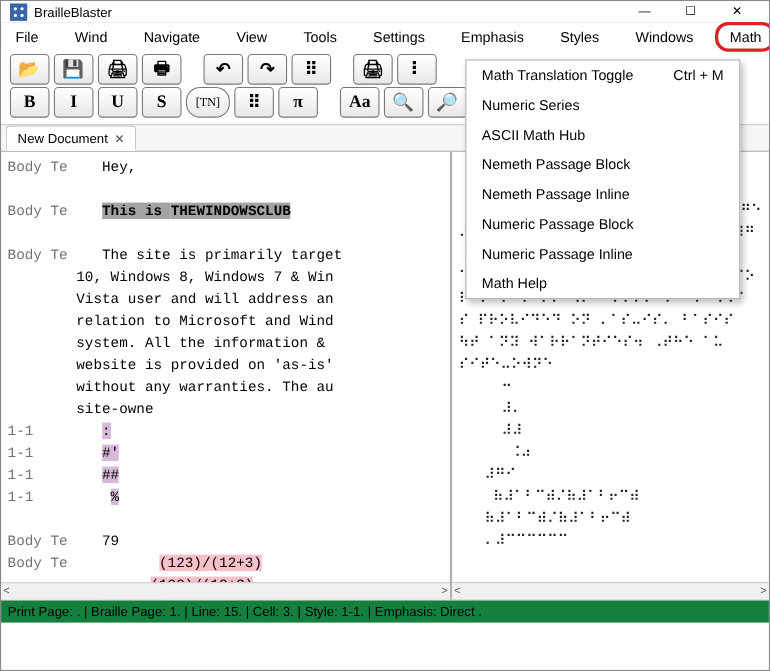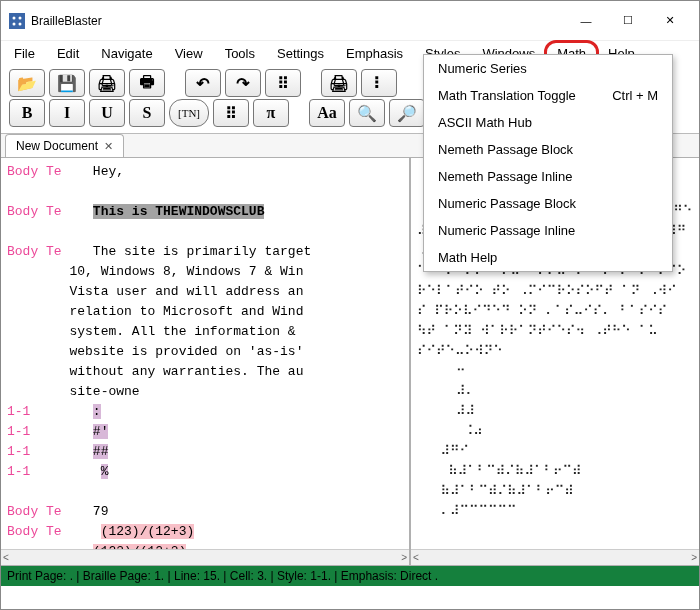--- a/index.html
+++ b/index.html
@@ -1,43 +1,43 @@
 <!DOCTYPE html>
 <html><head>
 <meta charset="utf-8">
 <style>
 * { box-sizing: border-box; margin: 0; padding: 0; }
 body { font-family: "Segoe UI", Tahoma, sans-serif; font-size: 12px; background: #fff; width: 700px; height: 610px; overflow: hidden; border: 1px solid #888; position: relative; }
-.titlebar { height: 40px; display: flex; align-items: center; padding: 0 8px; background: #fff; border-bottom: 1px solid #eee; }
+.titlebar { height: 20px; display: flex; align-items: center; padding: 0 8px; background: #fff; border-bottom: 1px solid #eee; }
 .titlebar .app-icon { width: 16px; height: 16px; margin-right: 6px; }
 .titlebar .title { flex: 1; font-size: 12px; }
 .titlebar .winbtns { display: flex; }
 .titlebar .winbtns div { width: 42px; height: 28px; display: flex; align-items: center; justify-content: center; font-size: 11px; font-family: Arial; }
-.menubar { height: 24px; display: flex; align-items: center; padding: 0 4px; font-size: 13px; gap: 4px; }
+.menubar { height: 24px; display: flex; align-items: center; padding: 0 4px; font-size: 13px; gap: 15px; }
 .menubar .mitem { padding: 2px 9px; cursor: default; }
 .menubar .mitem.highlight { position: relative; }
 .menubar .mitem.highlight .ring { position: absolute; left: -4px; top: -4px; right: -4px; bottom: -4px; border: 3px solid #d22; border-radius: 12px; }
 .toolbars { background: #fff; border-bottom: 1px solid #bbb; padding: 2px 8px 4px; }
 .toolrow { display: flex; gap: 4px; margin: 2px 0; }
 .tbtn { width: 36px; height: 28px; border: 1px solid #777; border-radius: 4px; background: linear-gradient(#fff,#e8e8e8); display: flex; align-items: center; justify-content: center; font-family: "Times New Roman", serif; font-size: 16px; font-weight: bold; }
 .tbtn.wide { width: 40px; border-radius: 13px; }
 .sep { width: 12px; }
 .tabstrip { height: 24px; background: #f6f6f6; border-bottom: 1px solid #b0b0b0; display: flex; padding-left: 4px; }
 .tab { background: #fff; border: 1px solid #b0b0b0; border-bottom: none; border-radius: 4px 4px 0 0; padding: 3px 10px; font-size: 12px; display: flex; align-items: center; gap: 6px; }
 .tab .close { font-size: 11px; color: #555; }
 .splitarea { display: flex; height: 408px; border-bottom: 1px solid #b0b0b0; }
 .pane { overflow: auto; position: relative; }
 .pane.left { width: 410px; border-right: 2px solid #b0b0b0; }
 .pane.right { flex: 1; }
 .doc { font-family: "Courier New", monospace; font-size: 13px; line-height: 20px; padding: 4px 6px; white-space: pre; }
-.gutter { color: #ec4899; }
+.gutter { color: #737373; }
 .hl-yellow { background: #a3a3a3; font-weight: bold; }
 .hl-bold { font-weight: bold; }
 .hl-plum { background: #d8b8d8; }
-.hl-pink { background: #f8c0c8; }
+.hl-pink { background: #f8c0c8; margin-left: 44px; }
 .hscroll { position: absolute; left: 0; right: 0; bottom: 0; height: 16px; background: #f0f0f0; border-top: 1px solid #ccc; display:flex; align-items:center; justify-content:space-between; padding:0 2px; font-size:10px; color:#666;}
 .statusbar { height: 20px; display: flex; align-items: center; padding: 0 6px; font-size: 12px; background: #15803d; }
 .dropdown { position: absolute; left: 422px; top: 53px; width: 250px; background: #fff; border: 1px solid #b0b0b0; box-shadow: 2px 3px 6px rgba(0,0,0,0.25); z-index: 50; }
 .dropdown .dditem { padding: 6px 14px; font-size: 13px; display: flex; justify-content: space-between; }
 .braille { font-family: "Courier New", monospace; font-size: 13px; line-height: 20px; padding: 4px 6px; white-space: pre; color:#222;}
 </style>
 </head>
 <body>
 
 <div class="titlebar">
@@ -53,21 +53,21 @@
   <span class="title">BrailleBlaster</span>
   <div class="winbtns">
     <div>—</div>
     <div>☐</div>
     <div>✕</div>
   </div>
 </div>
 
 <div class="menubar" id="menubar">
     <div class="mitem">File</div>
-    <div class="mitem">Edit</div>
+    <div class="mitem">Wind</div>
     <div class="mitem">Navigate</div>
     <div class="mitem">View</div>
     <div class="mitem">Tools</div>
     <div class="mitem">Settings</div>
     <div class="mitem">Emphasis</div>
     <div class="mitem">Styles</div>
     <div class="mitem">Windows</div>
     <div class="mitem highlight">Math<span class="ring"></span></div>
     <div class="mitem">Help</div>
   </div>
@@ -124,25 +124,25 @@
       </div>
   </div>
 </div>
 
 <div class="statusbar">
   <span>Print Page: . | Braille Page: 1. | Line: 15. | Cell: 3. | Style: 1-1. | Emphasis: Direct .</span>
 </div>
 
 <div class="dropdown" id="dropdown">
     <div class="dditem">
-      <span>Numeric Series</span>
+      <span>Math Translation Toggle</span>
+      <span>Ctrl + M</span>
     </div>
     <div class="dditem">
-      <span>Math Translation Toggle</span>
-      <span>Ctrl + M</span>
+      <span>Numeric Series</span>
     </div>
     <div class="dditem">
       <span>ASCII Math Hub</span>
     </div>
     <div class="dditem">
       <span>Nemeth Passage Block</span>
     </div>
     <div class="dditem">
       <span>Nemeth Passage Inline</span>
     </div>

